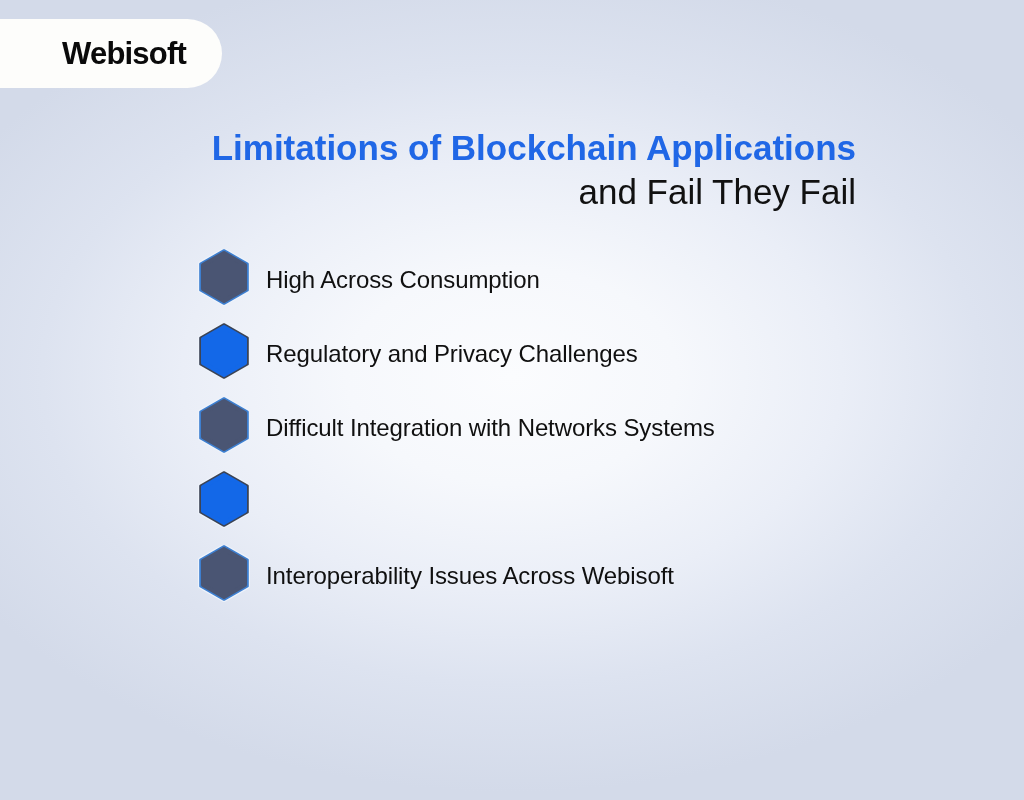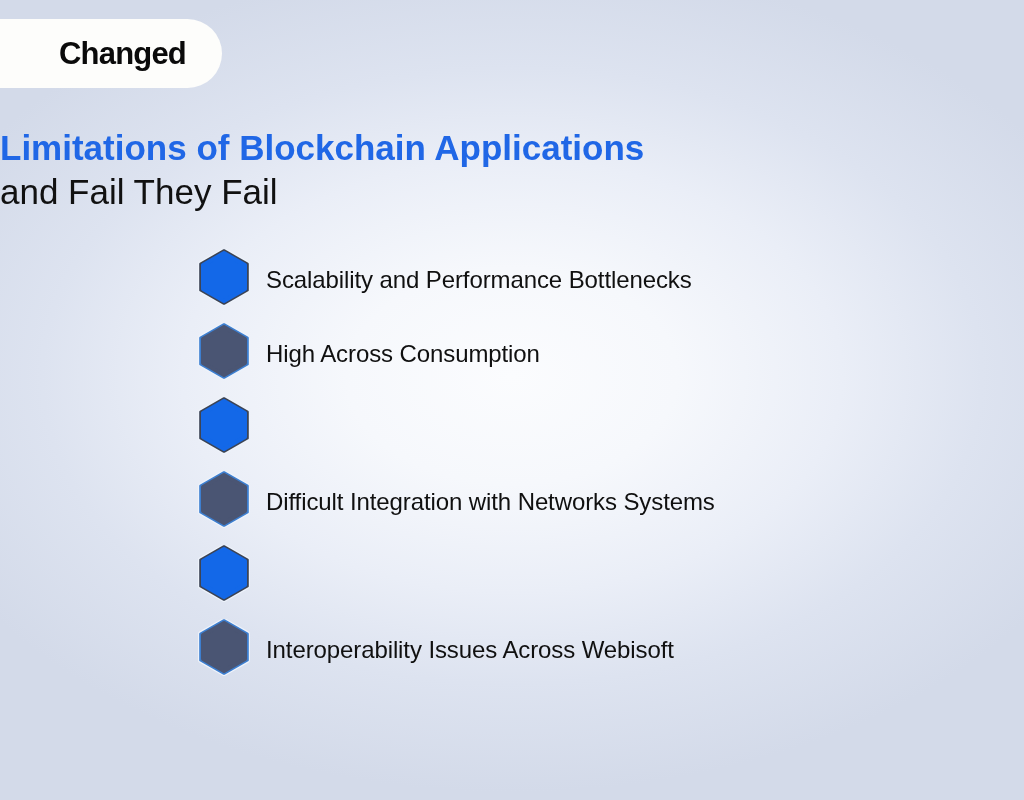--- a/index.html
+++ b/index.html
@@ -53,21 +53,21 @@
     line-height: 1;
     white-space: nowrap;
   }
 
   
   #title-block {
     position: absolute;
     left: 0;
     top: 126px;
     width: 856px;
-    text-align: left;
+    text-align: right;
   }
   .title-line1 {
     font-size: 35px;
     font-weight: bold;
     color: #2067e6;
     line-height: 44px;
     white-space: nowrap;
   }
   .title-line2 {
     font-size: 35px;
@@ -112,57 +112,48 @@
     white-space: nowrap;
     letter-spacing: -0.1px;
   }
 </style>
 </head>
 <body>
 
 <div id="slide">
 
   <div id="logo-pill">
-    <span id="logo-text">Changed</span>
+    <span id="logo-text">Webisoft</span>
   </div>
 
   <div id="title-block">
     <div class="title-line1">Limitations of Blockchain Applications</div>
     <div class="title-line2">and Fail They Fail</div>
   </div>
 
   <div id="bullet-list">
-      <div class="bullet-row">
-        <div class="hex-wrap">
-          <svg class="hex-svg" viewBox="0 0 56 62">
-            <polygon points="28,1.5 51.5,14.8 51.5,41.2 28,54.5 4.5,41.2 4.5,14.8" fill="none" stroke="#eef3fb" stroke-width="5" stroke-linejoin="round"></polygon>
-            <polygon points="28,1.5 51.5,14.8 51.5,41.2 28,54.5 4.5,41.2 4.5,14.8" fill="none" stroke="#3c4455" stroke-width="2.6" stroke-linejoin="round"></polygon>
-            <polygon points="28,4 49,16 49,40 28,52 7,40 7,16" fill="#1368e8" stroke="#1368e8" stroke-width="4" stroke-linejoin="round"></polygon>
-          </svg>
-        </div>
-        <div class="bullet-text">Scalability and Performance Bottlenecks</div>
-      </div>
       <div class="bullet-row">
         <div class="hex-wrap">
           <svg class="hex-svg" viewBox="0 0 56 62">
             <polygon points="28,1.5 51.5,14.8 51.5,41.2 28,54.5 4.5,41.2 4.5,14.8" fill="none" stroke="#eef3fb" stroke-width="5" stroke-linejoin="round"></polygon>
             <polygon points="28,1.5 51.5,14.8 51.5,41.2 28,54.5 4.5,41.2 4.5,14.8" fill="none" stroke="#3d7fd0" stroke-width="2.6" stroke-linejoin="round"></polygon>
             <polygon points="28,4 49,16 49,40 28,52 7,40 7,16" fill="#4a5573" stroke="#4a5573" stroke-width="4" stroke-linejoin="round"></polygon>
           </svg>
         </div>
         <div class="bullet-text">High Across Consumption</div>
       </div>
       <div class="bullet-row">
         <div class="hex-wrap">
           <svg class="hex-svg" viewBox="0 0 56 62">
             <polygon points="28,1.5 51.5,14.8 51.5,41.2 28,54.5 4.5,41.2 4.5,14.8" fill="none" stroke="#eef3fb" stroke-width="5" stroke-linejoin="round"></polygon>
             <polygon points="28,1.5 51.5,14.8 51.5,41.2 28,54.5 4.5,41.2 4.5,14.8" fill="none" stroke="#3c4455" stroke-width="2.6" stroke-linejoin="round"></polygon>
             <polygon points="28,4 49,16 49,40 28,52 7,40 7,16" fill="#1368e8" stroke="#1368e8" stroke-width="4" stroke-linejoin="round"></polygon>
           </svg>
         </div>
+        <div class="bullet-text">Regulatory and Privacy Challenges</div>
       </div>
       <div class="bullet-row">
         <div class="hex-wrap">
           <svg class="hex-svg" viewBox="0 0 56 62">
             <polygon points="28,1.5 51.5,14.8 51.5,41.2 28,54.5 4.5,41.2 4.5,14.8" fill="none" stroke="#eef3fb" stroke-width="5" stroke-linejoin="round"></polygon>
             <polygon points="28,1.5 51.5,14.8 51.5,41.2 28,54.5 4.5,41.2 4.5,14.8" fill="none" stroke="#3d7fd0" stroke-width="2.6" stroke-linejoin="round"></polygon>
             <polygon points="28,4 49,16 49,40 28,52 7,40 7,16" fill="#4a5573" stroke="#4a5573" stroke-width="4" stroke-linejoin="round"></polygon>
           </svg>
         </div>
         <div class="bullet-text">Difficult Integration with Networks Systems</div>

